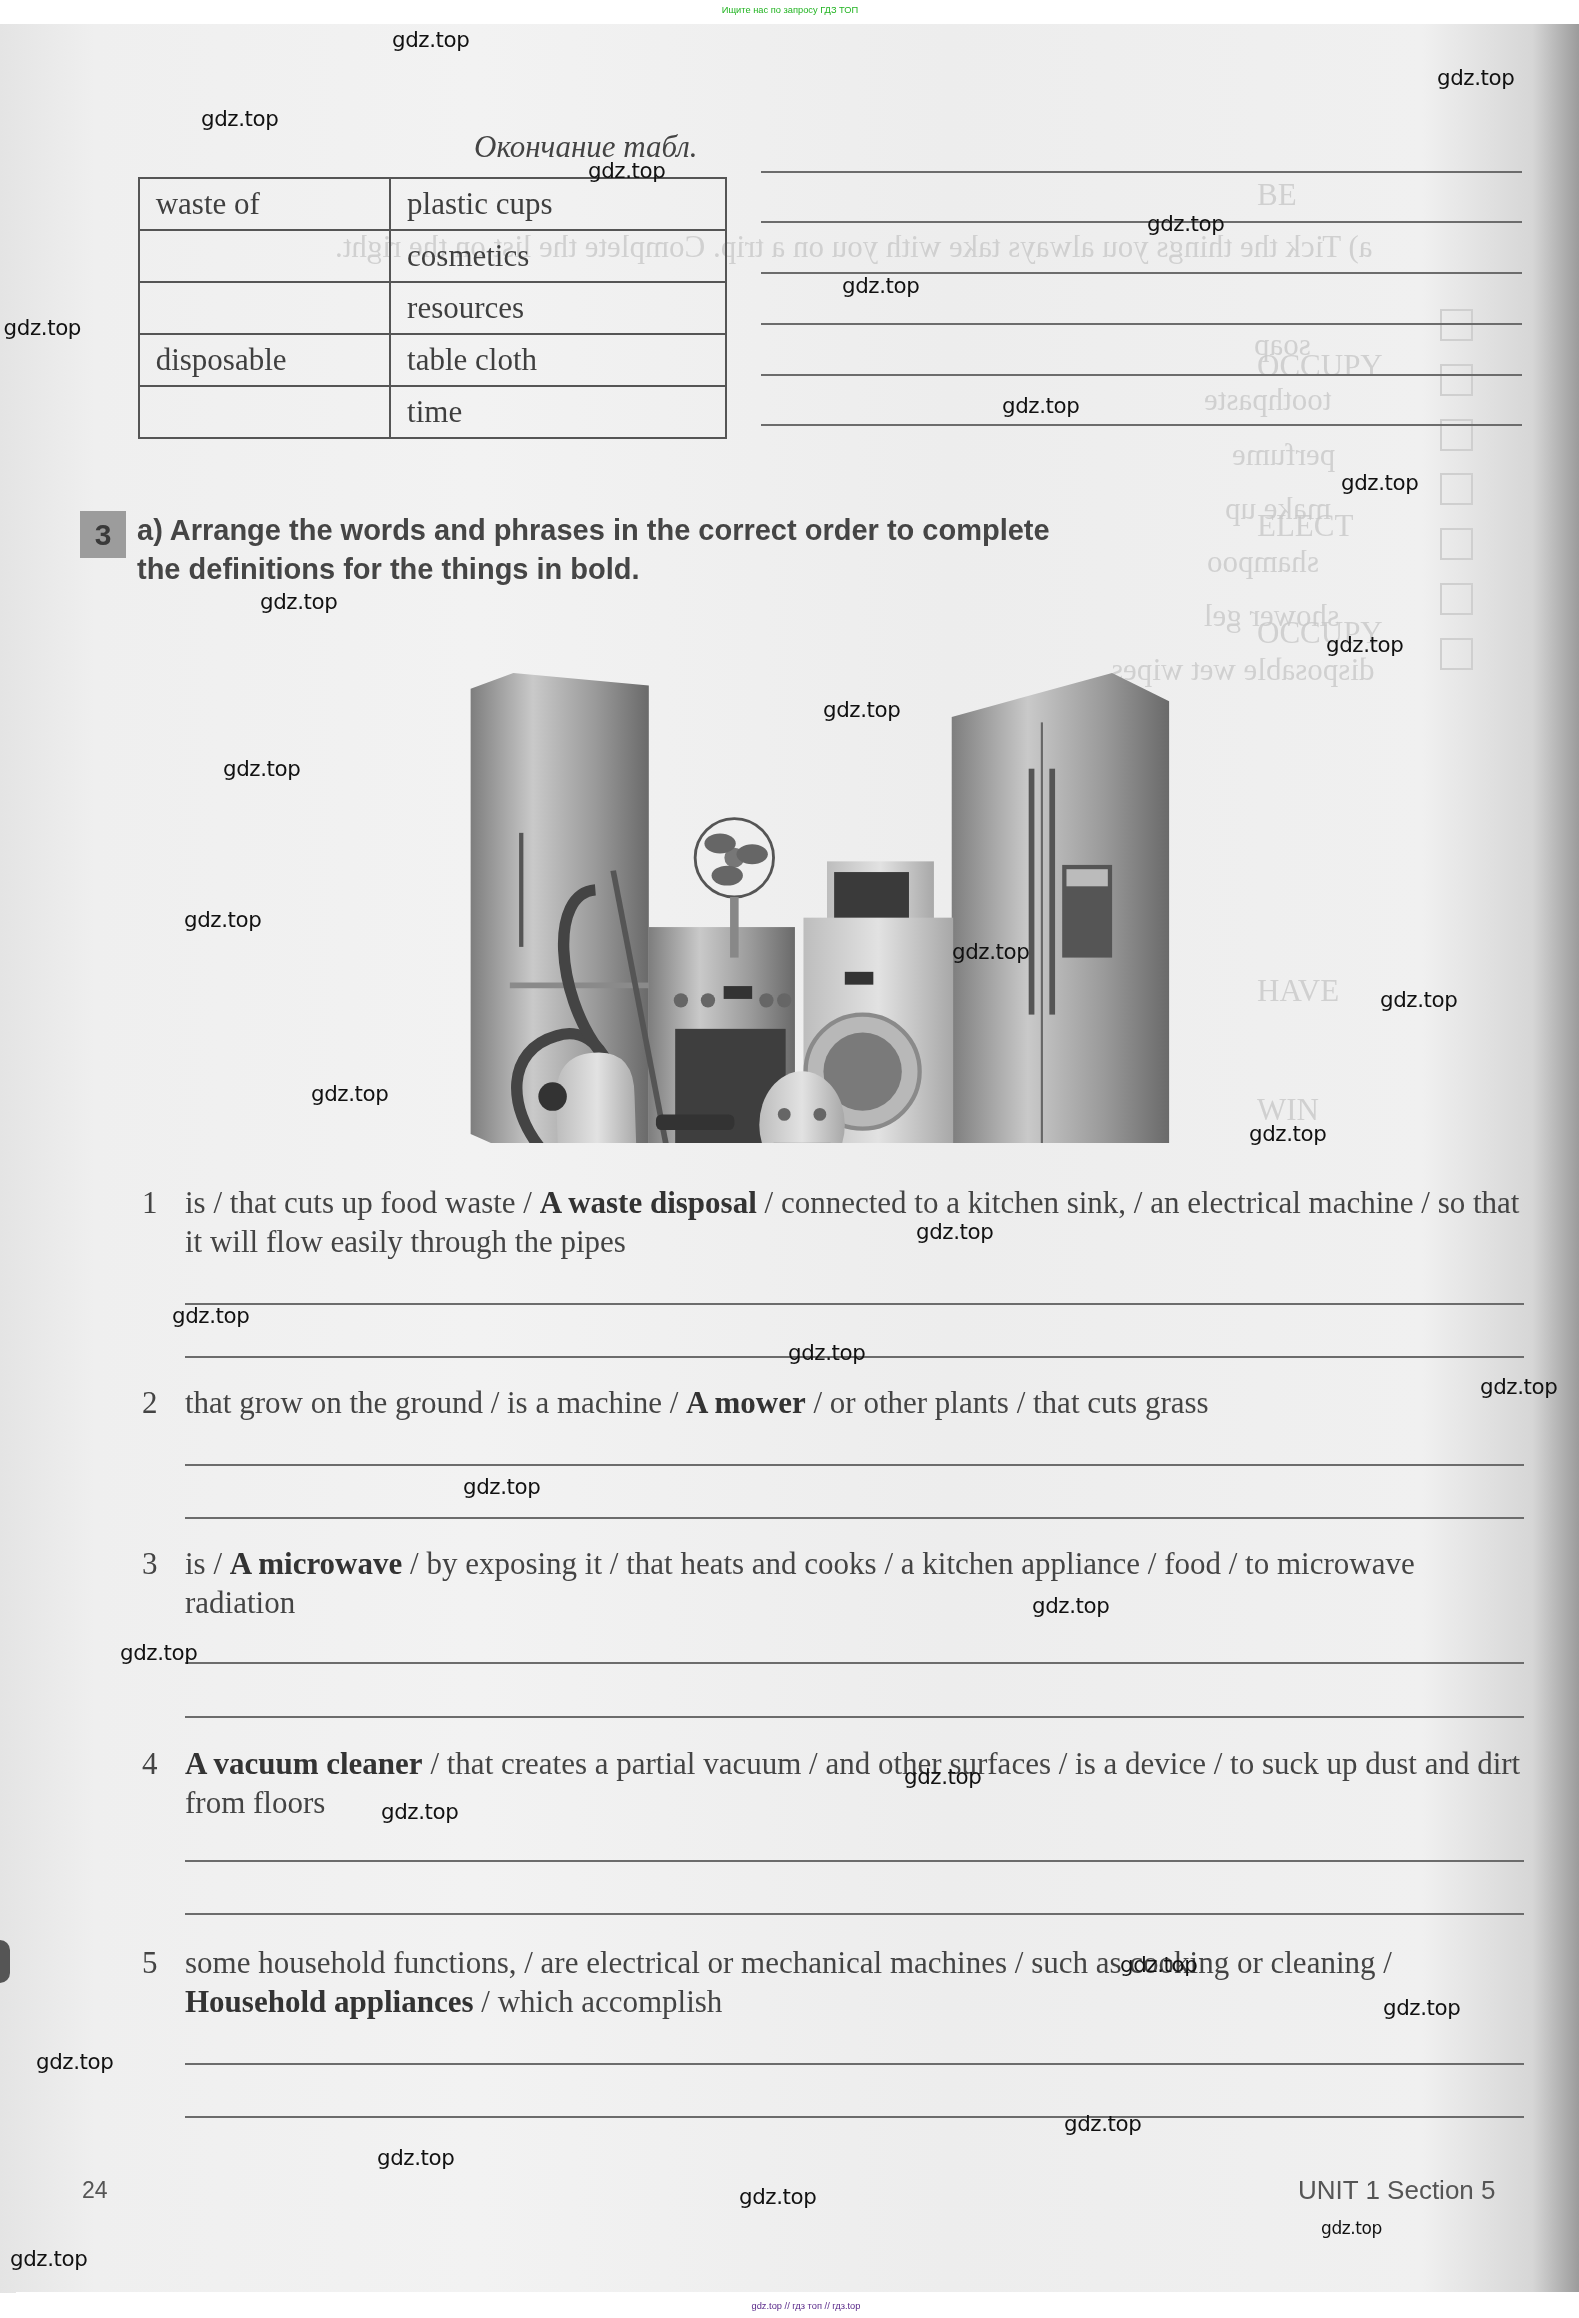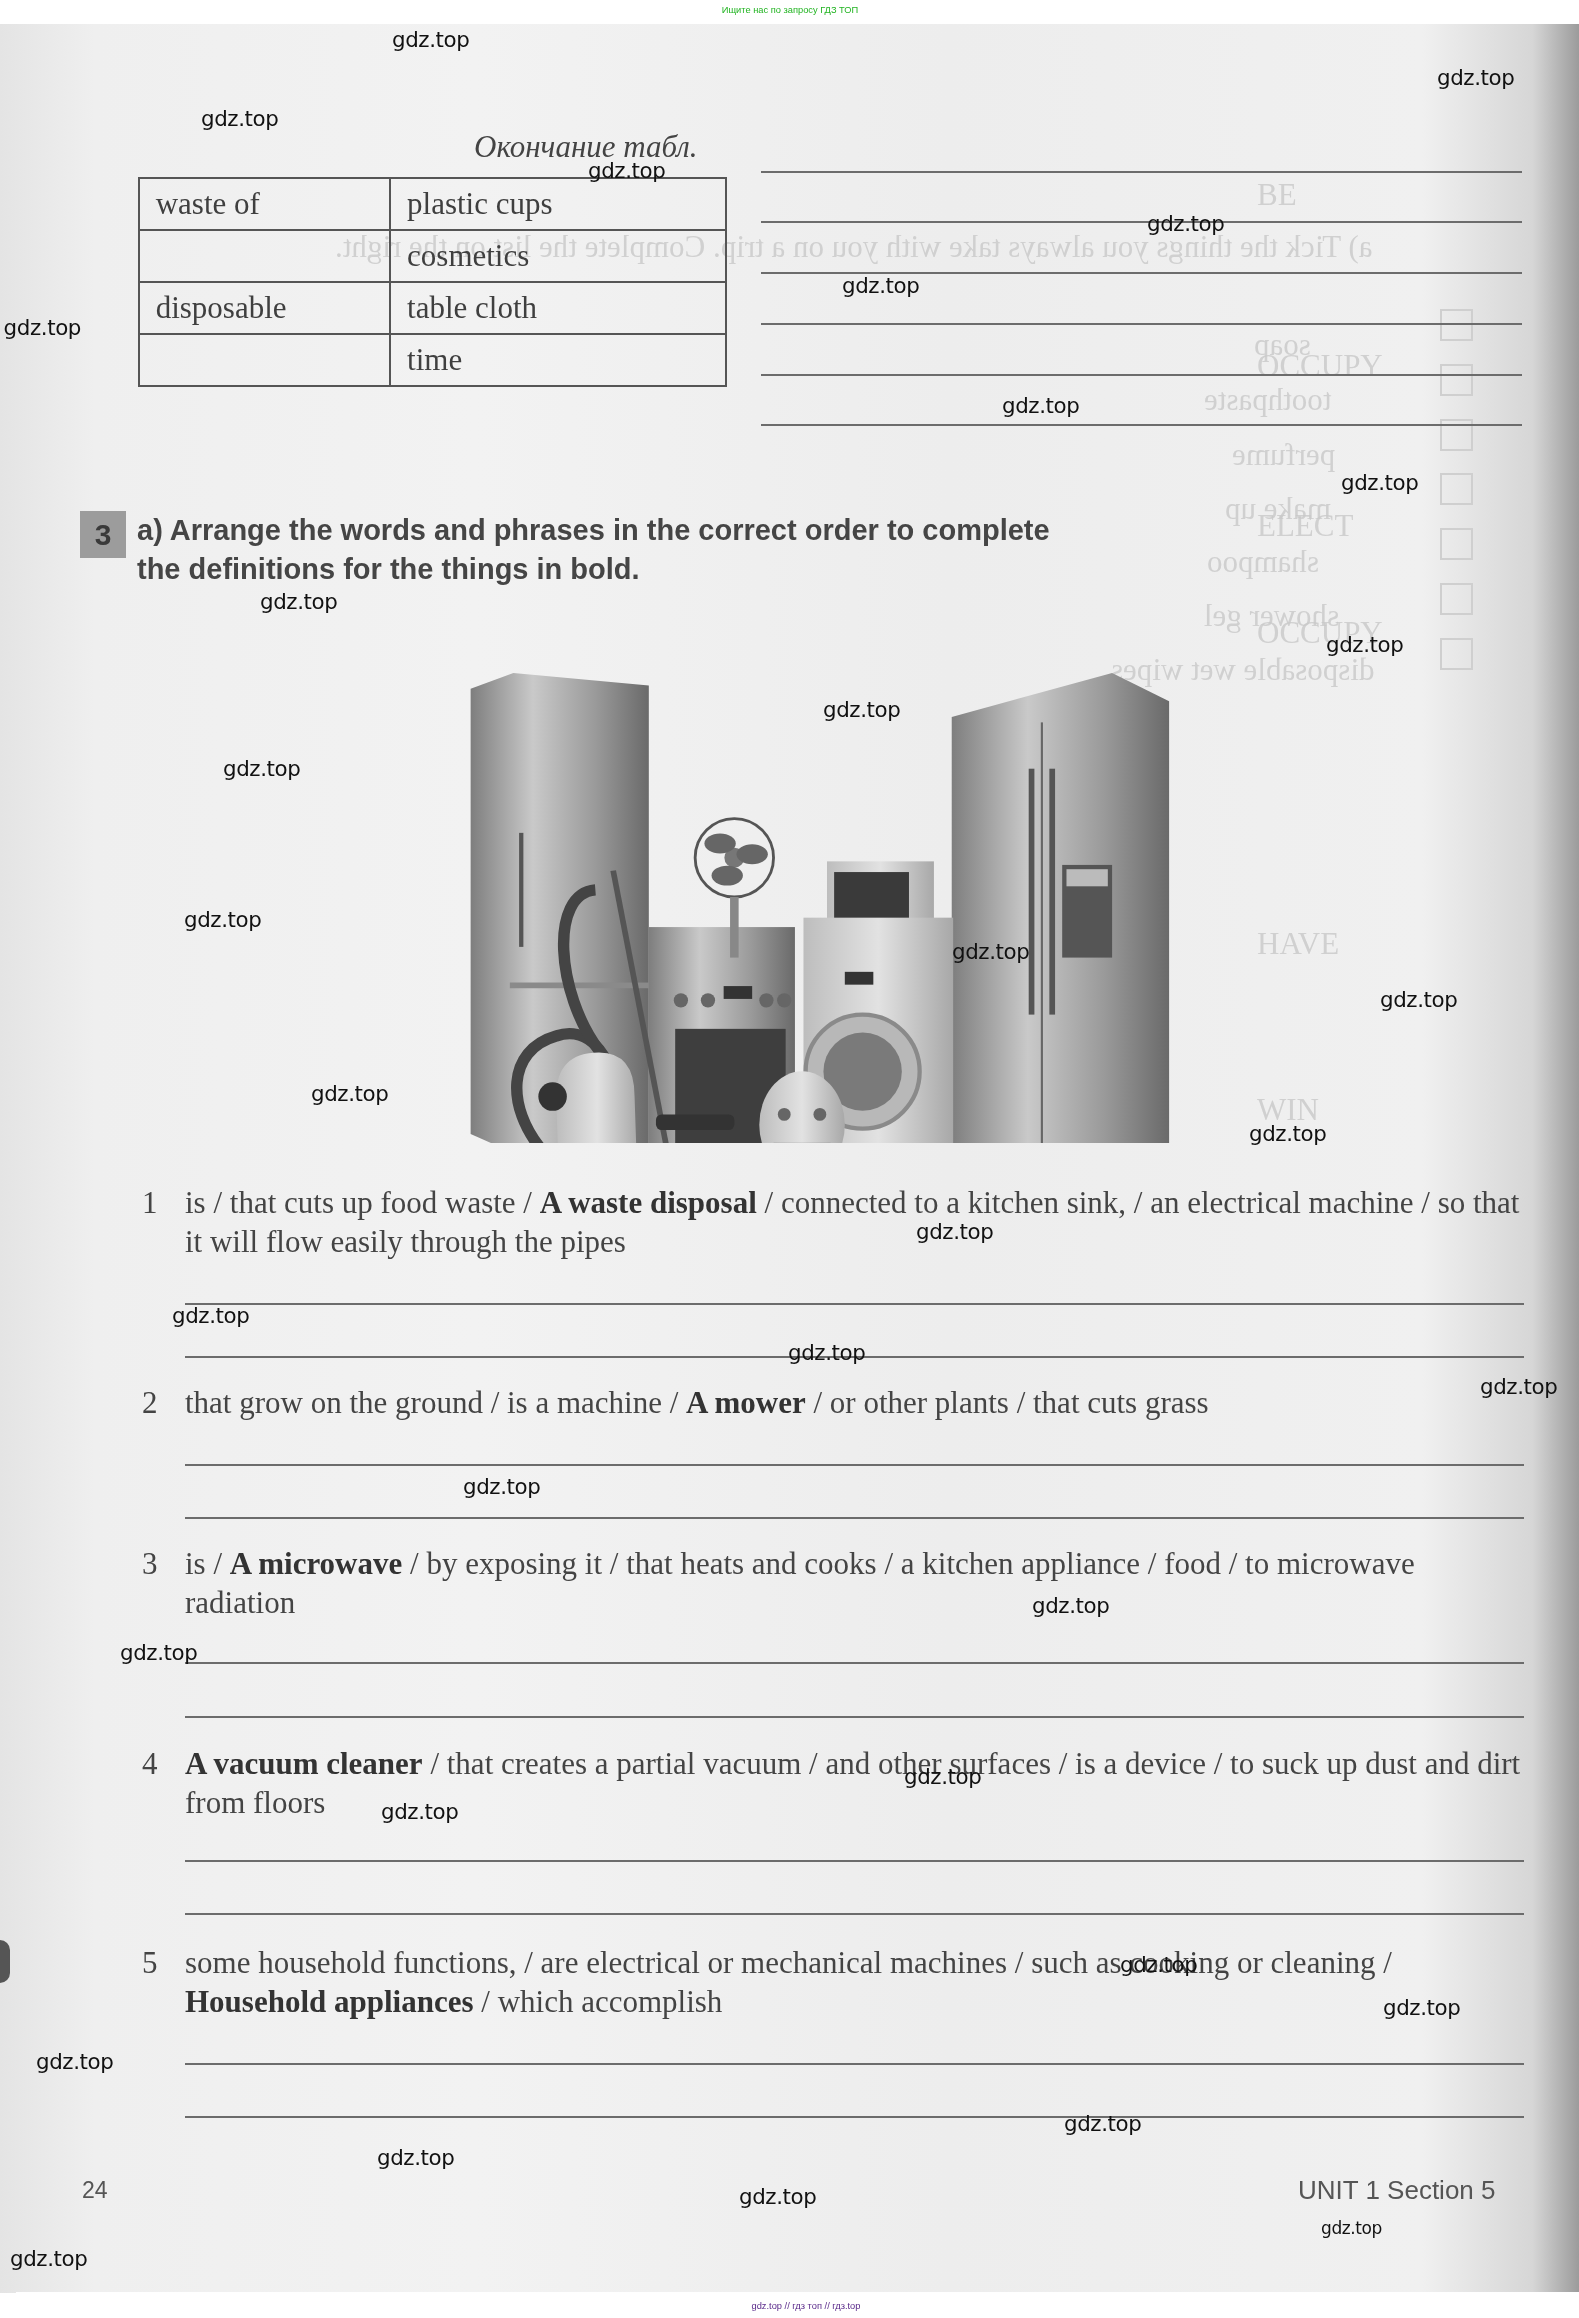--- a/index.html
+++ b/index.html
@@ -48,41 +48,45 @@
     <div class="ghost" style="left:1204px;top:358px;">toothpaste</div>
     <div class="ghost" style="left:1232px;top:413px;">perfume</div>
     <div class="ghost" style="left:1225px;top:467px;">make up</div>
     <div class="ghost" style="left:1207px;top:520px;">shampoo</div>
     <div class="ghost" style="left:1204px;top:574px;">shower gel</div>
     <div class="ghost" style="left:1111px;top:628px;">disposable wet wipes</div>
     <div class="ghost" style="left:1257px;top:324px;transform:none;">OCCUPY</div>
     <div class="ghost" style="left:1257px;top:484px;transform:none;">ELECT</div>
     <div class="ghost" style="left:1257px;top:591px;transform:none;">OCCUPY</div>
     <div class="ghost" style="left:1257px;top:153px;transform:none;">BE</div>
-    <div class="ghost" style="left:1257px;top:902px;transform:none;">HAVE</div>
+    <div class="ghost" style="left:1257px;top:949px;transform:none;">HAVE</div>
     <div class="ghost" style="left:1257px;top:1068px;transform:none;">WIN</div>
     <div class="ghost-box" style="left:1440px;top:285px;"></div>
     <div class="ghost-box" style="left:1440px;top:340px;"></div>
     <div class="ghost-box" style="left:1440px;top:395px;"></div>
     <div class="ghost-box" style="left:1440px;top:449px;"></div>
     <div class="ghost-box" style="left:1440px;top:504px;"></div>
     <div class="ghost-box" style="left:1440px;top:559px;"></div>
     <div class="ghost-box" style="left:1440px;top:614px;"></div>
   </div>
 
   <div class="caption">Окончание табл.</div>
   <table class="words">
     <tbody>
         <tr>
       <td class="c1">waste of</td>
       <td class="c2">plastic cups</td>
     </tr>
     <tr>
       <td class="c1"></td>
       <td class="c2">cosmetics</td>
+    </tr>
+    <tr>
+      <td class="c1"></td>
+      <td class="c2">resources</td>
     </tr>
     <tr>
       <td class="c1">disposable</td>
       <td class="c2">table cloth</td>
     </tr>
     <tr>
       <td class="c1"></td>
       <td class="c2">time</td>
     </tr>
   </tbody>

